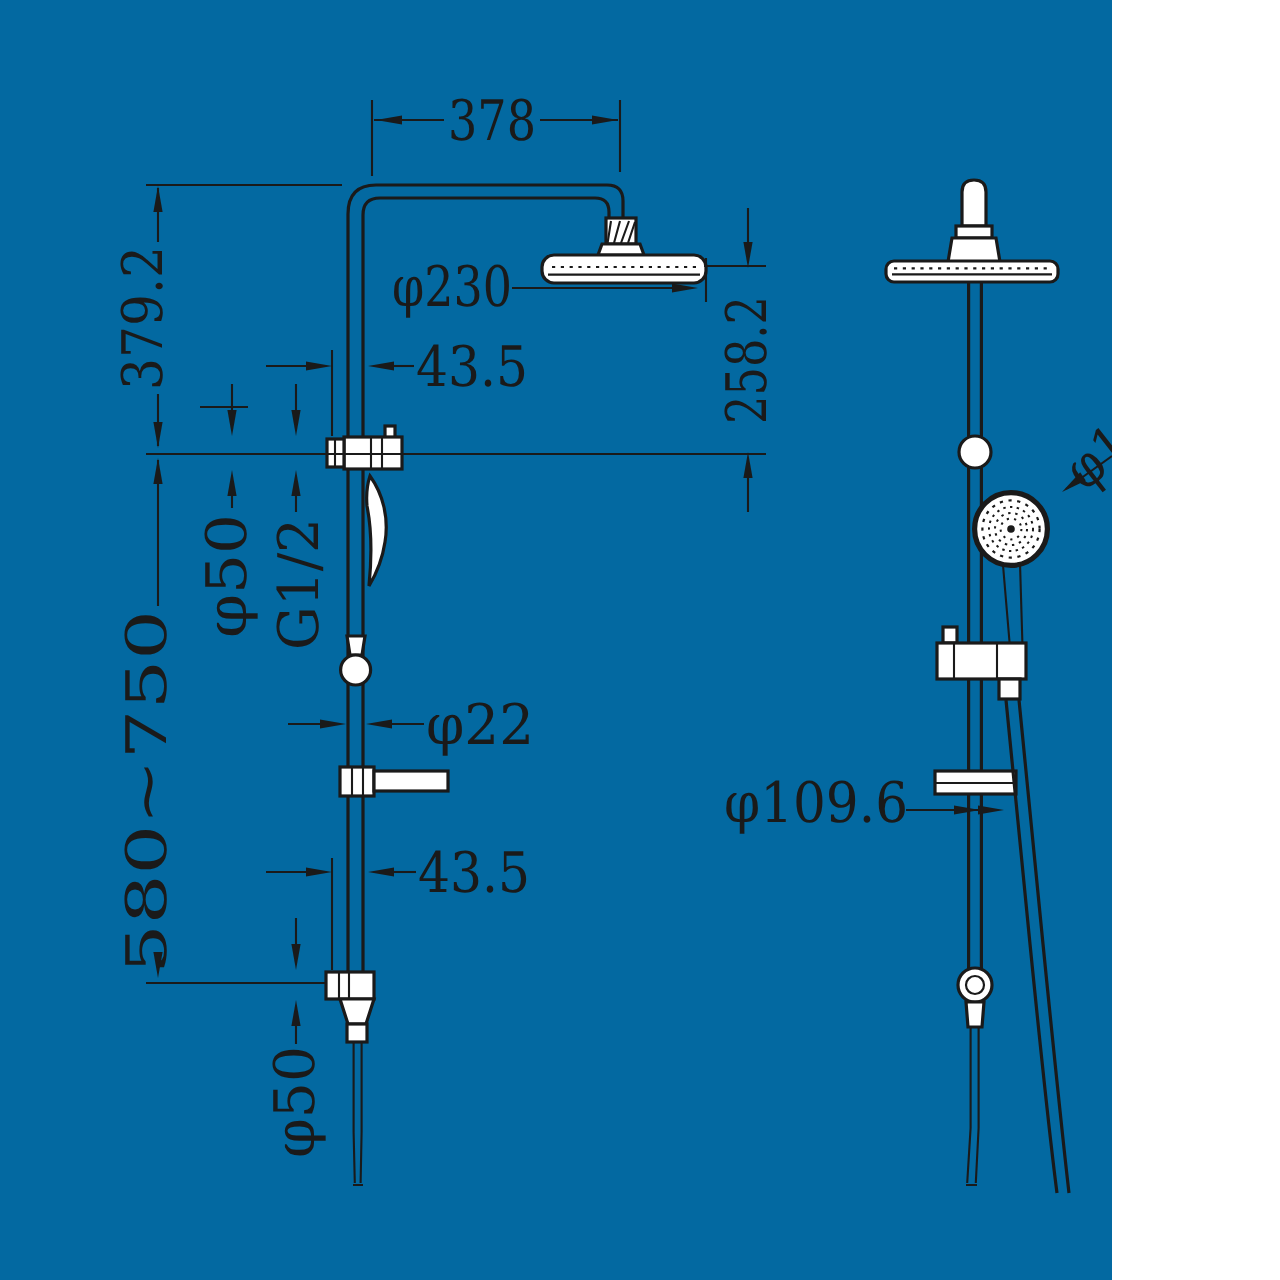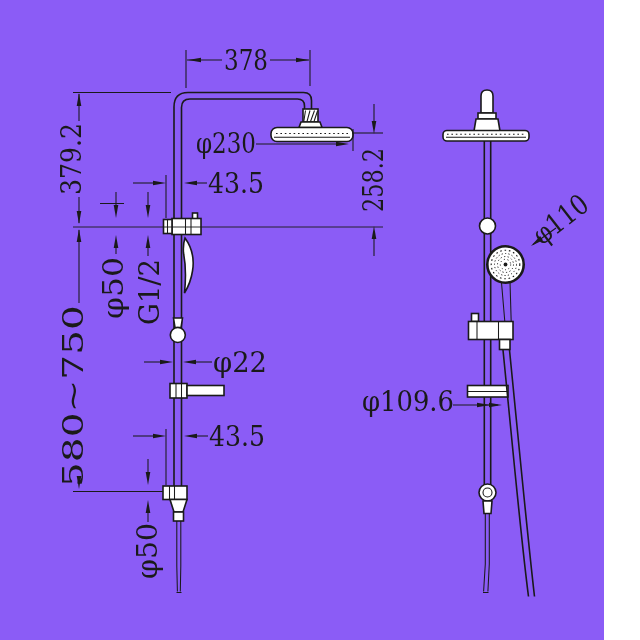--- a/index.html
+++ b/index.html
@@ -1,16 +1,16 @@
 <!DOCTYPE html>
 <html><head>
 <meta charset="utf-8">
 <style>
   html,body{margin:0;padding:0;background:#fff;}
-  .stage{width:604px;height:640px;background:#8b5cf6;position:relative;overflow:hidden;}
+  .stage{width:556px;height:640px;background:#0369a1;position:relative;overflow:hidden;}
   svg{display:block;}
   svg text{font-family:"DejaVu Serif", serif;fill:#1a1a1a;}
   .dim-text{font-size:28px;}
   .ln{stroke:#1a1a1a;stroke-width:1.6;fill:none;stroke-linecap:butt;}
   .thin{stroke:#1a1a1a;stroke-width:1.05;fill:none;}
   .cl{stroke:#1a1a1a;stroke-width:0.9;fill:none;}
   .part{fill:#ffffff;stroke:#1a1a1a;stroke-width:1.6;}
   .part-thin{fill:#ffffff;stroke:#1a1a1a;stroke-width:1.1;}
   .arrow{fill:#1a1a1a;stroke:none;}
   .dash{stroke:#1a1a1a;stroke-width:1.1;fill:none;stroke-dasharray:1.6 2.8;}

